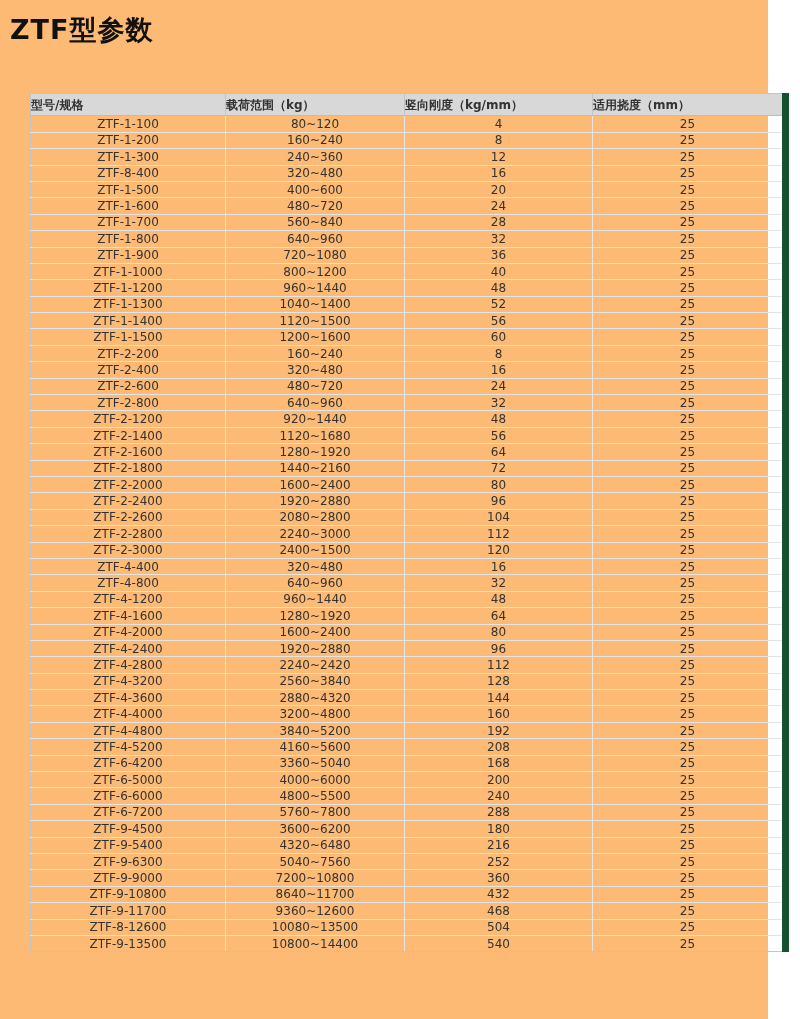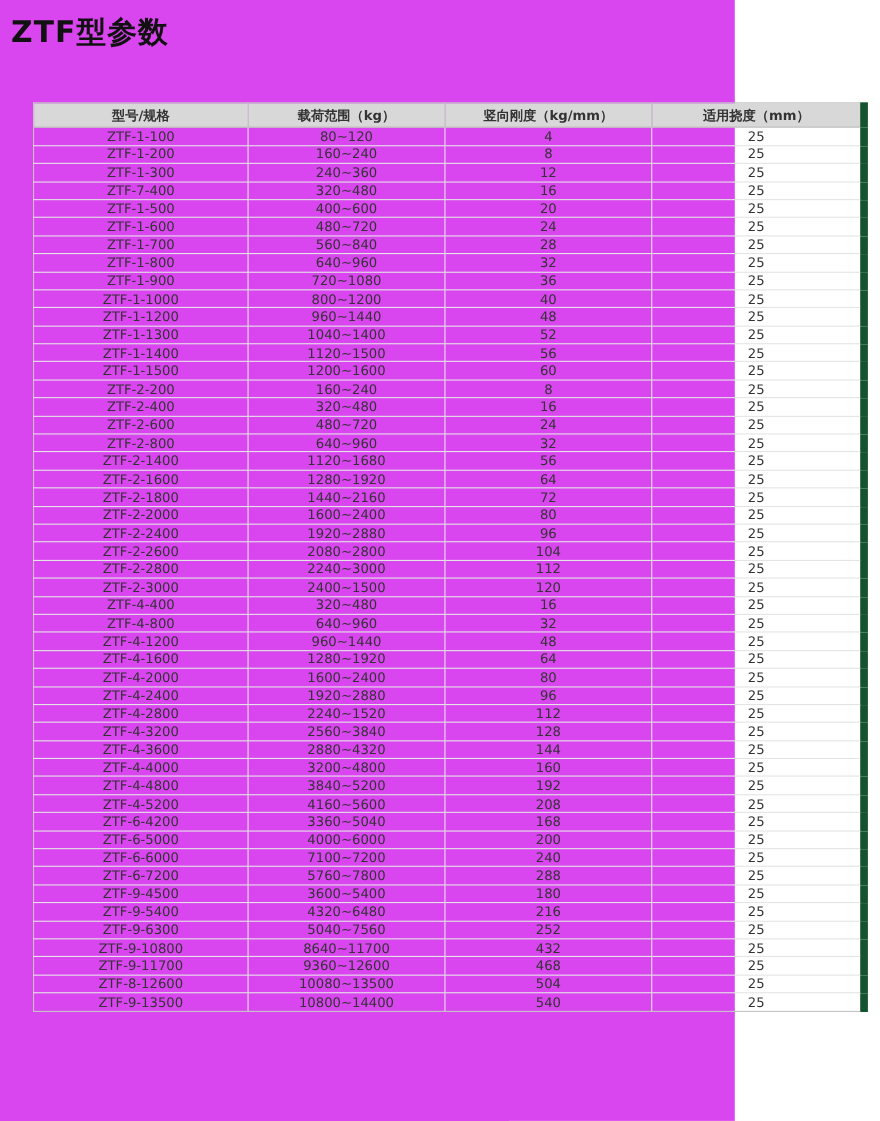--- a/index.html
+++ b/index.html
@@ -3,23 +3,23 @@
 <meta charset="utf-8">
 <style>
   html, body {
     margin: 0;
     padding: 0;
     background: #ffffff;
     font-family: "DejaVu Sans", "Liberation Sans", sans-serif;
     color: #333333;
   }
   .page {
-    width: 668px;
+    width: 768px;
     min-height: 1019px;
-    background: #d946ef;
+    background: #fdba74;
     box-sizing: border-box;
   }
   .title {
     font-size: 27px;
     font-weight: 700;
     color: #111111;
     margin: 0;
     padding: 14px 0 0 10px;
     letter-spacing: 1px;
     line-height: 1.2;
@@ -32,21 +32,21 @@
     border: 1px solid #c3c3c3;
   }
   table.spec th {
     background: #d8d8d8;
     font-size: 12px;
     font-weight: 700;
     color: #333333;
     height: 21px;
     border: 1px solid #c3c3c3;
     border-bottom: 1px solid #bdbdbd;
-    text-align: center;
+    text-align: left;
     padding: 0;
     line-height: 1;
   }
   table.spec td {
     font-size: 12px;
     color: #333333;
     height: 15.4px;
     text-align: center;
     vertical-align: middle;
     border: 1px solid #e4e4e4;
@@ -97,21 +97,21 @@
           <td>8</td>
           <td>25</td>
         </tr>
         <tr>
           <td>ZTF-1-300</td>
           <td>240~360</td>
           <td>12</td>
           <td>25</td>
         </tr>
         <tr>
-          <td>ZTF-7-400</td>
+          <td>ZTF-8-400</td>
           <td>320~480</td>
           <td>16</td>
           <td>25</td>
         </tr>
         <tr>
           <td>ZTF-1-500</td>
           <td>400~600</td>
           <td>20</td>
           <td>25</td>
         </tr>
@@ -187,20 +187,26 @@
           <td>24</td>
           <td>25</td>
         </tr>
         <tr>
           <td>ZTF-2-800</td>
           <td>640~960</td>
           <td>32</td>
           <td>25</td>
         </tr>
         <tr>
+          <td>ZTF-2-1200</td>
+          <td>920~1440</td>
+          <td>48</td>
+          <td>25</td>
+        </tr>
+        <tr>
           <td>ZTF-2-1400</td>
           <td>1120~1680</td>
           <td>56</td>
           <td>25</td>
         </tr>
         <tr>
           <td>ZTF-2-1600</td>
           <td>1280~1920</td>
           <td>64</td>
           <td>25</td>
@@ -272,21 +278,21 @@
           <td>25</td>
         </tr>
         <tr>
           <td>ZTF-4-2400</td>
           <td>1920~2880</td>
           <td>96</td>
           <td>25</td>
         </tr>
         <tr>
           <td>ZTF-4-2800</td>
-          <td>2240~1520</td>
+          <td>2240~2420</td>
           <td>112</td>
           <td>25</td>
         </tr>
         <tr>
           <td>ZTF-4-3200</td>
           <td>2560~3840</td>
           <td>128</td>
           <td>25</td>
         </tr>
         <tr>
@@ -320,46 +326,52 @@
           <td>25</td>
         </tr>
         <tr>
           <td>ZTF-6-5000</td>
           <td>4000~6000</td>
           <td>200</td>
           <td>25</td>
         </tr>
         <tr>
           <td>ZTF-6-6000</td>
-          <td>7100~7200</td>
+          <td>4800~5500</td>
           <td>240</td>
           <td>25</td>
         </tr>
         <tr>
           <td>ZTF-6-7200</td>
           <td>5760~7800</td>
           <td>288</td>
           <td>25</td>
         </tr>
         <tr>
           <td>ZTF-9-4500</td>
-          <td>3600~5400</td>
+          <td>3600~6200</td>
           <td>180</td>
           <td>25</td>
         </tr>
         <tr>
           <td>ZTF-9-5400</td>
           <td>4320~6480</td>
           <td>216</td>
           <td>25</td>
         </tr>
         <tr>
           <td>ZTF-9-6300</td>
           <td>5040~7560</td>
           <td>252</td>
+          <td>25</td>
+        </tr>
+        <tr>
+          <td>ZTF-9-9000</td>
+          <td>7200~10800</td>
+          <td>360</td>
           <td>25</td>
         </tr>
         <tr>
           <td>ZTF-9-10800</td>
           <td>8640~11700</td>
           <td>432</td>
           <td>25</td>
         </tr>
         <tr>
           <td>ZTF-9-11700</td>

